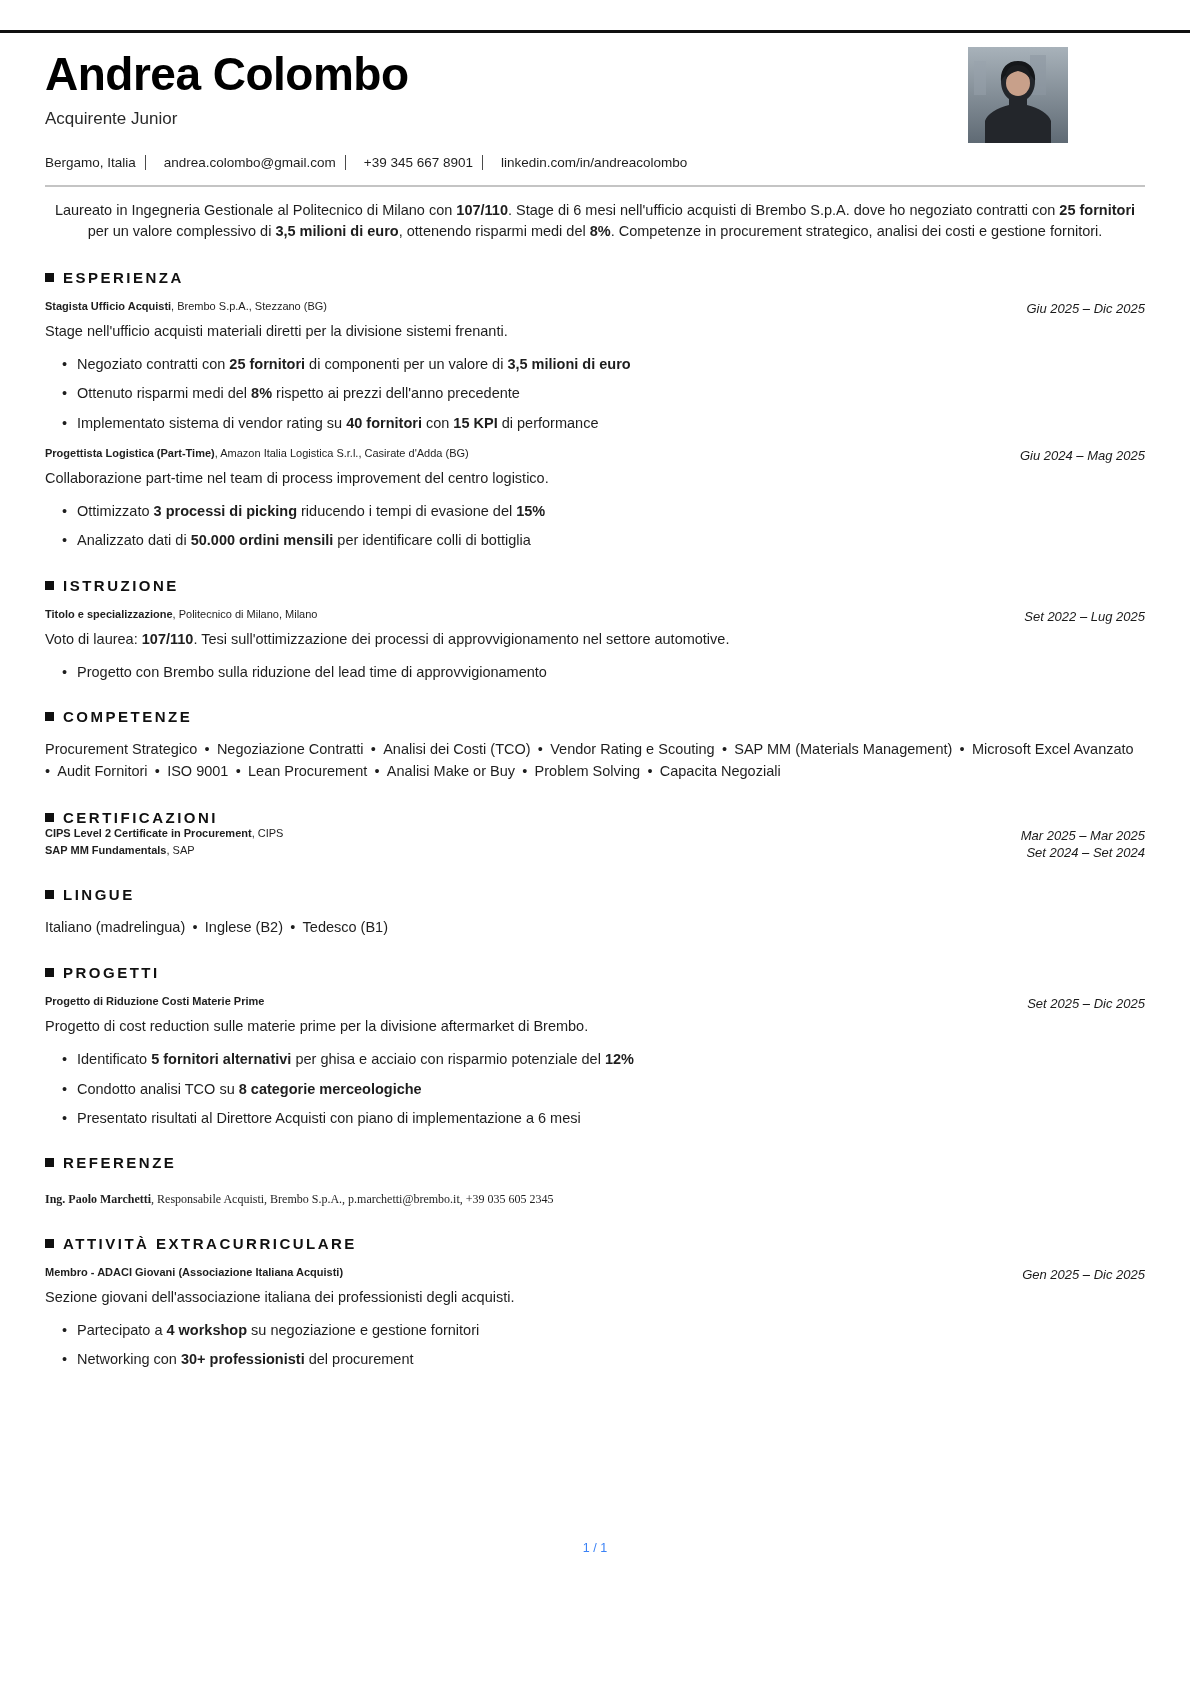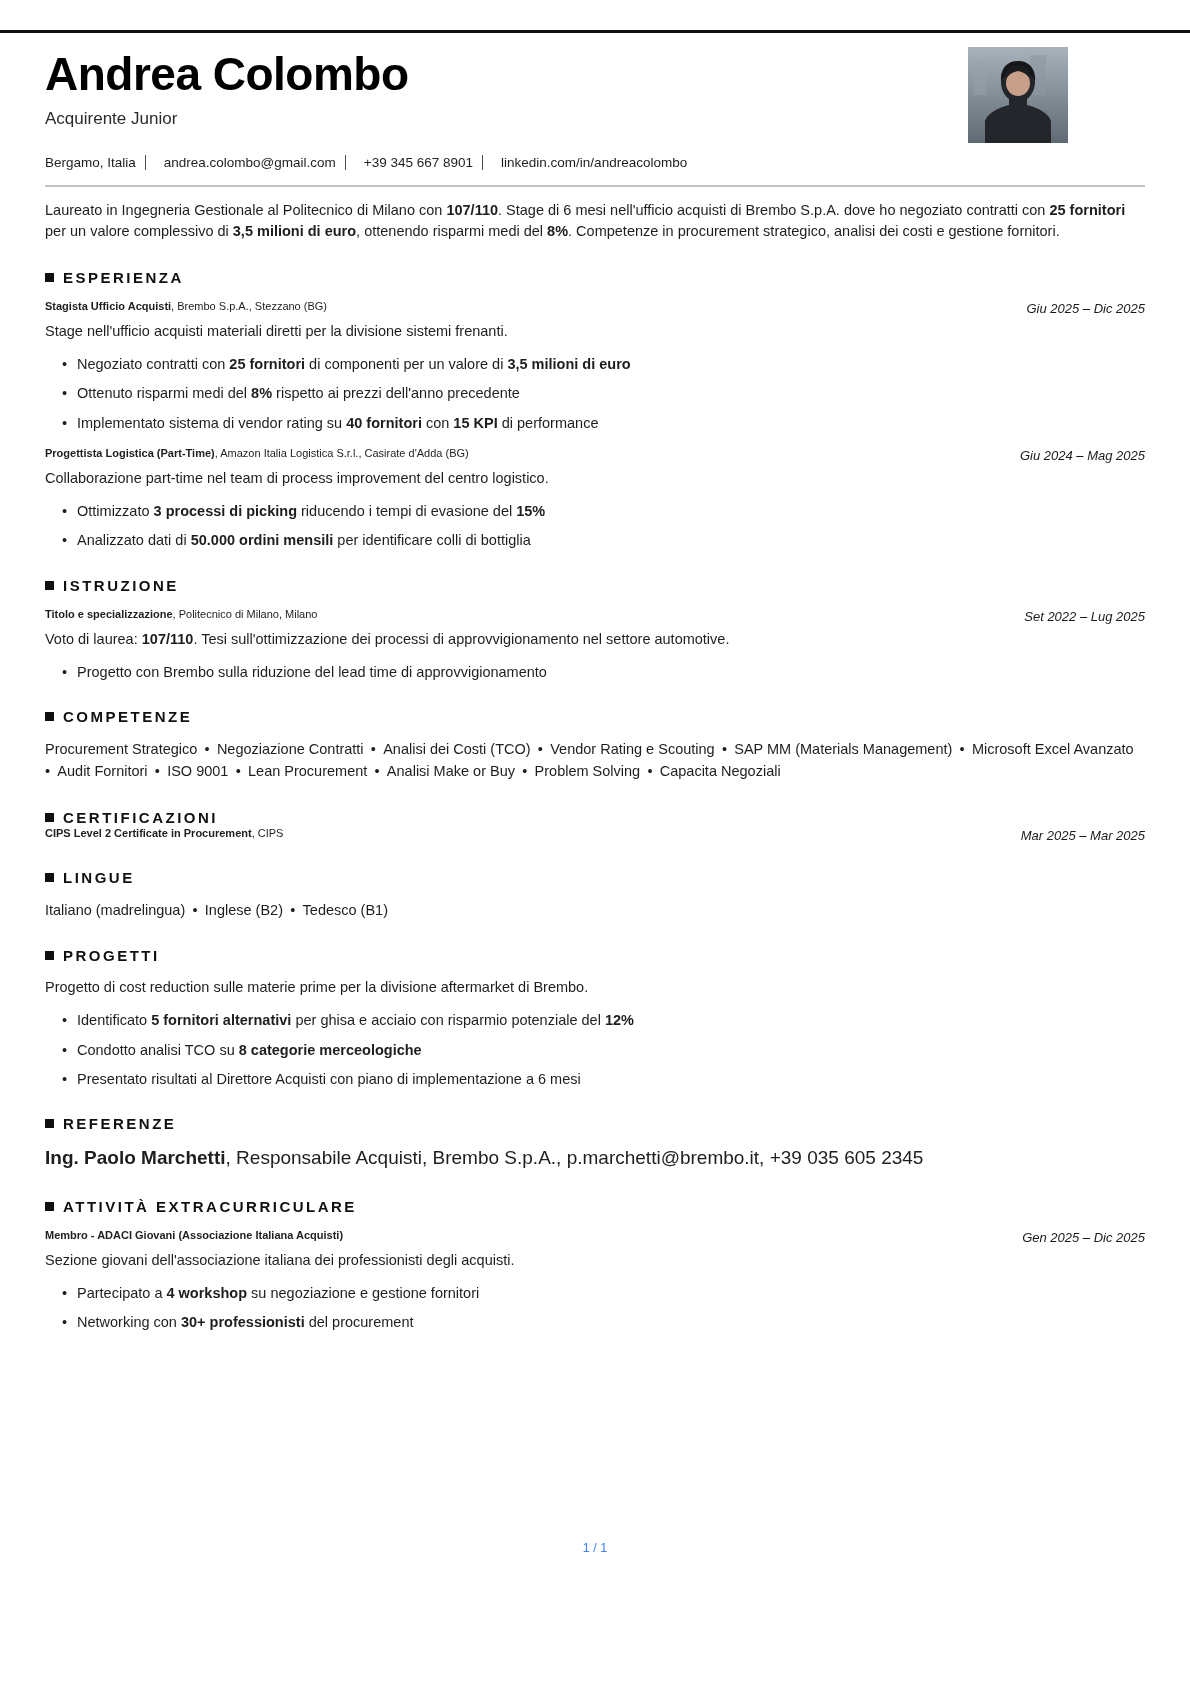--- a/index.html
+++ b/index.html
@@ -22,40 +22,40 @@
   .contact { display: flex; align-items: center; margin-top: 26px; font-size: 13.5px; color: #1e1e1e; }
   .contact .sep { width: 1px; height: 15px; background: #4a4a4a; margin: 0 18px 0 9px; flex: 0 0 auto; }
   .photo {
     position: absolute; top: 14px; right: 77px;
     width: 100px; height: 96px; overflow: hidden; background: #7d8791;
   }
   .photo svg { display: block; width: 100%; height: 100%; }
 
   .divider { border-top: 2px solid #c4c4c4; margin-top: 15px; }
 
-  .summary { margin-top: 13px; font-size: 14.5px; line-height: 1.5; color: #1e1e1e; }
+  .summary { margin-top: 13px; font-size: 14.5px; line-height: 1.5; color: #1e1e1e; text-align: center; }
 
   
   .section { margin-top: 26px; }
   .section-header { display: flex; align-items: center; gap: 9px; }
   .section-square { width: 9px; height: 9px; background: #101010; flex: 0 0 auto; }
   .section-title { font-size: 15px; font-weight: bold; letter-spacing: 2.5px; color: #101010; }
 
   .entry { margin-top: 13px; }
   .entry-head { display: flex; justify-content: space-between; align-items: flex-start; }
   .entry-title { font-size: 11px; line-height: 1.4; }
   .entry-date { font-size: 13px; font-style: italic; white-space: nowrap; margin-left: 24px; padding-top: 2px; color: #1a1a1a; }
   .entry-sub { font-size: 14.5px; margin-top: 5px; line-height: 1.45; }
 
   ul.bullets { list-style: none; margin: 12px 0 0 0; padding: 0; }
   ul.bullets li { position: relative; padding-left: 32px; font-size: 14.5px; margin-bottom: 9px; line-height: 1.4; }
   ul.bullets li::before { content: "\2022"; position: absolute; left: 17px; top: 0; color: #1e1e1e; }
 
   .inline-list { font-size: 14.5px; line-height: 1.55; margin-top: 13px; color: #1e1e1e; }
-  .plain-line { font-size: 19px; margin-top: 12px; line-height: 1.45; }
+  .plain-line { font-size: 12px; margin-top: 20px; line-height: 1.45; font-family: Liberation Serif, serif; }
 
   strong, b { font-weight: bold; }
 
   .footer {
     position: absolute; bottom: 128px; left: 0; right: 0;
     text-align: center; font-size: 12.5px; color: #3b82f6;
   }
 </style>
 </head>
 <body>
@@ -156,36 +156,44 @@
 
   <div class="section">
     <div class="section-header">
       <span class="section-square"></span>
       <span class="section-title">CERTIFICAZIONI</span>
     </div>
     <div class="entry-head cert-entry">
       <div class="entry-title"><strong>CIPS Level 2 Certificate in Procurement</strong>, CIPS</div>
       <div class="entry-date">Mar 2025 – Mar 2025</div>
     </div>
+    <div class="entry-head cert-entry">
+      <div class="entry-title"><strong>SAP MM Fundamentals</strong>, SAP</div>
+      <div class="entry-date">Set 2024 – Set 2024</div>
+    </div>
   </div>
 
   <div class="section">
     <div class="section-header">
       <span class="section-square"></span>
       <span class="section-title">LINGUE</span>
     </div>
     <div class="inline-list">Italiano (madrelingua) • Inglese (B2) • Tedesco (B1)</div>
   </div>
 
   <div class="section">
     <div class="section-header">
       <span class="section-square"></span>
       <span class="section-title">PROGETTI</span>
     </div>
     <div class="entry">
+      <div class="entry-head">
+        <div class="entry-title"><strong>Progetto di Riduzione Costi Materie Prime</strong></div>
+        <div class="entry-date">Set 2025 – Dic 2025</div>
+      </div>
       <div class="entry-sub">Progetto di cost reduction sulle materie prime per la divisione aftermarket di Brembo.</div>
       <ul class="bullets">
         <li>Identificato <strong>5 fornitori alternativi</strong> per ghisa e acciaio con risparmio potenziale del <strong>12%</strong></li>
         <li>Condotto analisi TCO su <strong>8 categorie merceologiche</strong></li>
         <li>Presentato risultati al Direttore Acquisti con piano di implementazione a 6 mesi</li>
       </ul>
     </div>
   </div>
 
   <div class="section">

